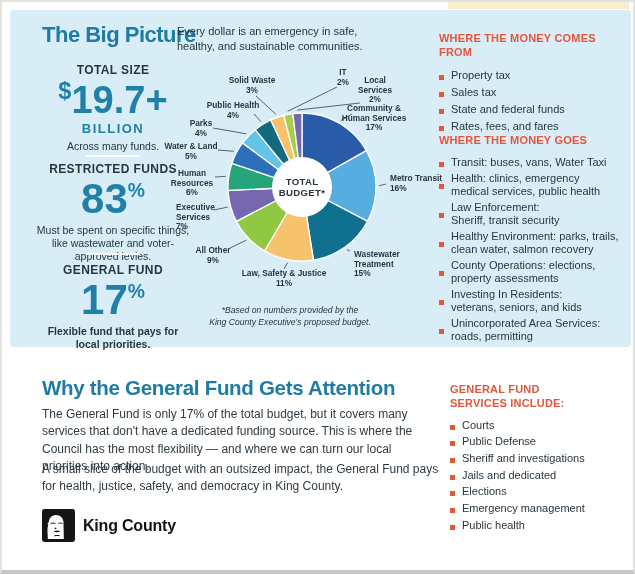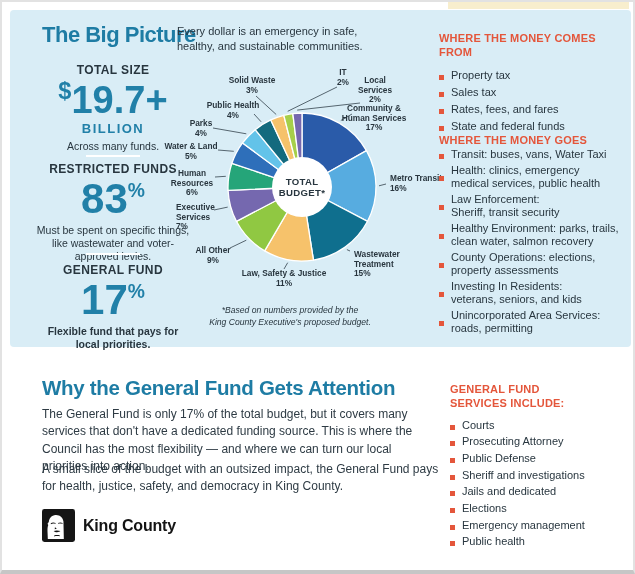--- a/index.html
+++ b/index.html
@@ -33,21 +33,21 @@
   
   .col-h{font-size:11px;font-weight:bold;color:#e4563b;letter-spacing:.2px;white-space:pre-line;line-height:1.25;}
   ul.blist{list-style:none;margin:0;padding:0;}
   ul.blist li{display:flex;font-size:11px;color:#28363f;align-items:center;}
   .bullet{flex:0 0 5px;width:5px;height:5px;background:#e4563b;margin:4px 7px 0 0;}
   .btext{white-space:pre-line;}
   .money-from{position:absolute;left:429px;top:22px;width:190px;}
   .money-from ul{margin-top:9px;}
   .money-from li{line-height:13px;margin-bottom:4px;}
   .money-goes{position:absolute;left:429px;top:124px;width:195px;}
-  .money-goes ul{margin-top:0;}
+  .money-goes ul{margin-top:8px;}
   .money-goes li{line-height:12.5px;margin-bottom:4px;}
   
   .gf-title{position:absolute;left:40px;top:374px;font-size:20.5px;font-weight:bold;color:#1e7ca4;letter-spacing:-0.3px;}
   .gf-p1{position:absolute;left:40px;top:404px;width:398px;font-size:12px;line-height:1.45;color:#2e3b44;}
   .gf-p2{position:absolute;left:40px;top:459px;width:398px;font-size:12px;line-height:1.45;color:#2e3b44;}
   .services{position:absolute;left:448px;top:381px;width:175px;}
   .services ul{margin-top:8px;}
   .services li{line-height:13px;margin-bottom:3.7px;}
   .logo-row{position:absolute;left:40px;top:507px;display:flex;align-items:center;}
   .logo-text{font-size:16px;font-weight:bold;color:#141414;margin-left:8px;letter-spacing:-0.2px;}
@@ -136,25 +136,25 @@
           <li>
             <span class="bullet"></span>
             <span class="btext">Property tax</span>
           </li>
           <li>
             <span class="bullet"></span>
             <span class="btext">Sales tax</span>
           </li>
           <li>
             <span class="bullet"></span>
+            <span class="btext">State and federal funds</span>
+          </li>
+          <li>
+            <span class="bullet"></span>
             <span class="btext">Rates, fees, and fares</span>
-          </li>
-          <li>
-            <span class="bullet"></span>
-            <span class="btext">State and federal funds</span>
           </li>
         </ul>
     </div>
     <div class="money-goes">
       <div class="col-h">WHERE THE MONEY GOES</div>
       <ul class="blist">
           <li>
             <span class="bullet"></span>
             <span class="btext">Transit: buses, vans, Water Taxi</span>
           </li>
@@ -196,24 +196,20 @@
   <div class="gf-p1">The General Fund is only 17% of the total budget, but it covers many services that don't have a dedicated funding source. This is where the Council has the most flexibility — and where we can turn our local priorities into action.</div>
   <div class="gf-p2">A small slice of the budget with an outsized impact, the General Fund pays for health, justice, safety, and democracy in King County.</div>
 
   <div class="services">
     <div class="col-h">GENERAL FUND
 SERVICES INCLUDE:</div>
     <ul class="blist">
         <li>
           <span class="bullet"></span>
           <span class="btext">Courts</span>
-        </li>
-        <li>
-          <span class="bullet"></span>
-          <span class="btext">Prosecuting Attorney</span>
         </li>
         <li>
           <span class="bullet"></span>
           <span class="btext">Public Defense</span>
         </li>
         <li>
           <span class="bullet"></span>
           <span class="btext">Sheriff and investigations</span>
         </li>
         <li>

